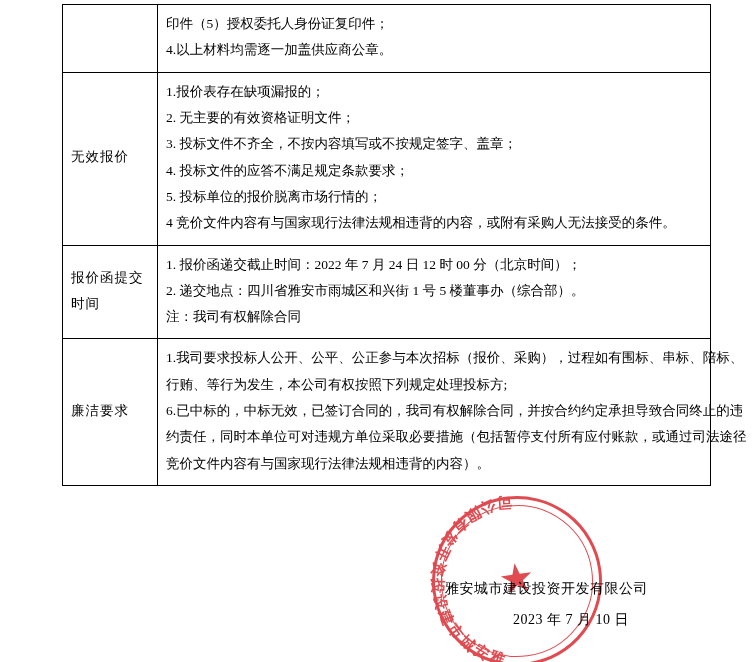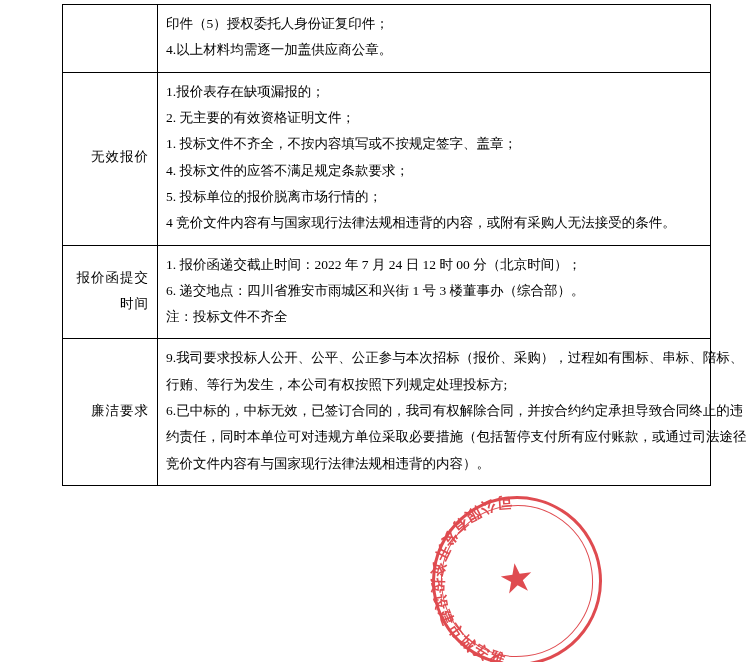--- a/index.html
+++ b/index.html
@@ -29,21 +29,21 @@
   }
   table.doc-table td {
     border: 1px solid #000000;
     vertical-align: middle;
     padding: 6px 8px 8px 8px;
     font-size: 13.5px;
     line-height: 1.95;
   }
   td.label-cell {
     width: 78px;
-    text-align: right;
+    text-align: left;
     vertical-align: middle;
     letter-spacing: 1px;
     padding: 6px 4px;
     margin-left: 45px;
   }
   td.content-cell {
     width: 536px;
     text-align: left;
   }
   .line {
@@ -138,41 +138,41 @@
         <td class="content-cell">
           <div class="line">印件（5）授权委托人身份证复印件；</div>
           <div class="line">4.以上材料均需逐一加盖供应商公章。</div>
         </td>
       </tr>
       <tr>
         <td class="label-cell">无效报价</td>
         <td class="content-cell">
           <div class="line">1.报价表存在缺项漏报的；</div>
           <div class="line">2. 无主要的有效资格证明文件；</div>
-          <div class="line">1. 投标文件不齐全，不按内容填写或不按规定签字、盖章；</div>
+          <div class="line">3. 投标文件不齐全，不按内容填写或不按规定签字、盖章；</div>
           <div class="line">4. 投标文件的应答不满足规定条款要求；</div>
           <div class="line">5. 投标单位的报价脱离市场行情的；</div>
           <div class="line">4 竞价文件内容有与国家现行法律法规相违背的内容，或附有采购人无法接受的条件。</div>
         </td>
       </tr>
       <tr>
         <td class="label-cell label-two-line">
           <div>报价函提交</div>
           <div>时间</div>
         </td>
         <td class="content-cell">
           <div class="line">1. 报价函递交截止时间：2022 年 7 月 24 日 12 时 00 分（北京时间）；</div>
-          <div class="line">6. 递交地点：四川省雅安市雨城区和兴街 1 号 3 楼董事办（综合部）。</div>
-          <div class="line">注：投标文件不齐全</div>
+          <div class="line">2. 递交地点：四川省雅安市雨城区和兴街 1 号 5 楼董事办（综合部）。</div>
+          <div class="line">注：我司有权解除合同</div>
         </td>
       </tr>
       <tr>
         <td class="label-cell">廉洁要求</td>
         <td class="content-cell">
-          <div class="line">9.我司要求投标人公开、公平、公正参与本次招标（报价、采购），过程如有围标、串标、陪标、</div>
+          <div class="line">1.我司要求投标人公开、公平、公正参与本次招标（报价、采购），过程如有围标、串标、陪标、</div>
           <div class="line">行贿、等行为发生，本公司有权按照下列规定处理投标方;</div>
           <div class="line">6.已中标的，中标无效，已签订合同的，我司有权解除合同，并按合约约定承担导致合同终止的违</div>
           <div class="line">约责任，同时本单位可对违规方单位采取必要措施（包括暂停支付所有应付账款，或通过司法途径</div>
           <div class="line">竞价文件内容有与国家现行法律法规相违背的内容）。</div>
         </td>
       </tr>
     </tbody>
   </table>
 
   <div class="seal">
@@ -189,14 +189,18 @@
       <span style="transform: rotate(22deg) translate(-70px, 0) rotate(90deg);">资</span>
       <span style="transform: rotate(34deg) translate(-70px, 0) rotate(90deg);">开</span>
       <span style="transform: rotate(46deg) translate(-70px, 0) rotate(90deg);">发</span>
       <span style="transform: rotate(58deg) translate(-70px, 0) rotate(90deg);">有</span>
       <span style="transform: rotate(70deg) translate(-70px, 0) rotate(90deg);">限</span>
       <span style="transform: rotate(82deg) translate(-70px, 0) rotate(90deg);">公</span>
       <span style="transform: rotate(94deg) translate(-70px, 0) rotate(90deg);">司</span>
     </div>
   </div>
 
+  <div class="sign-block">
+    <div class="sign-company">雅安城市建设投资开发有限公司</div>
+    <div class="sign-date">2023 年 7 月 10 日</div>
+  </div>
 
 </div>
 
 </body></html>

